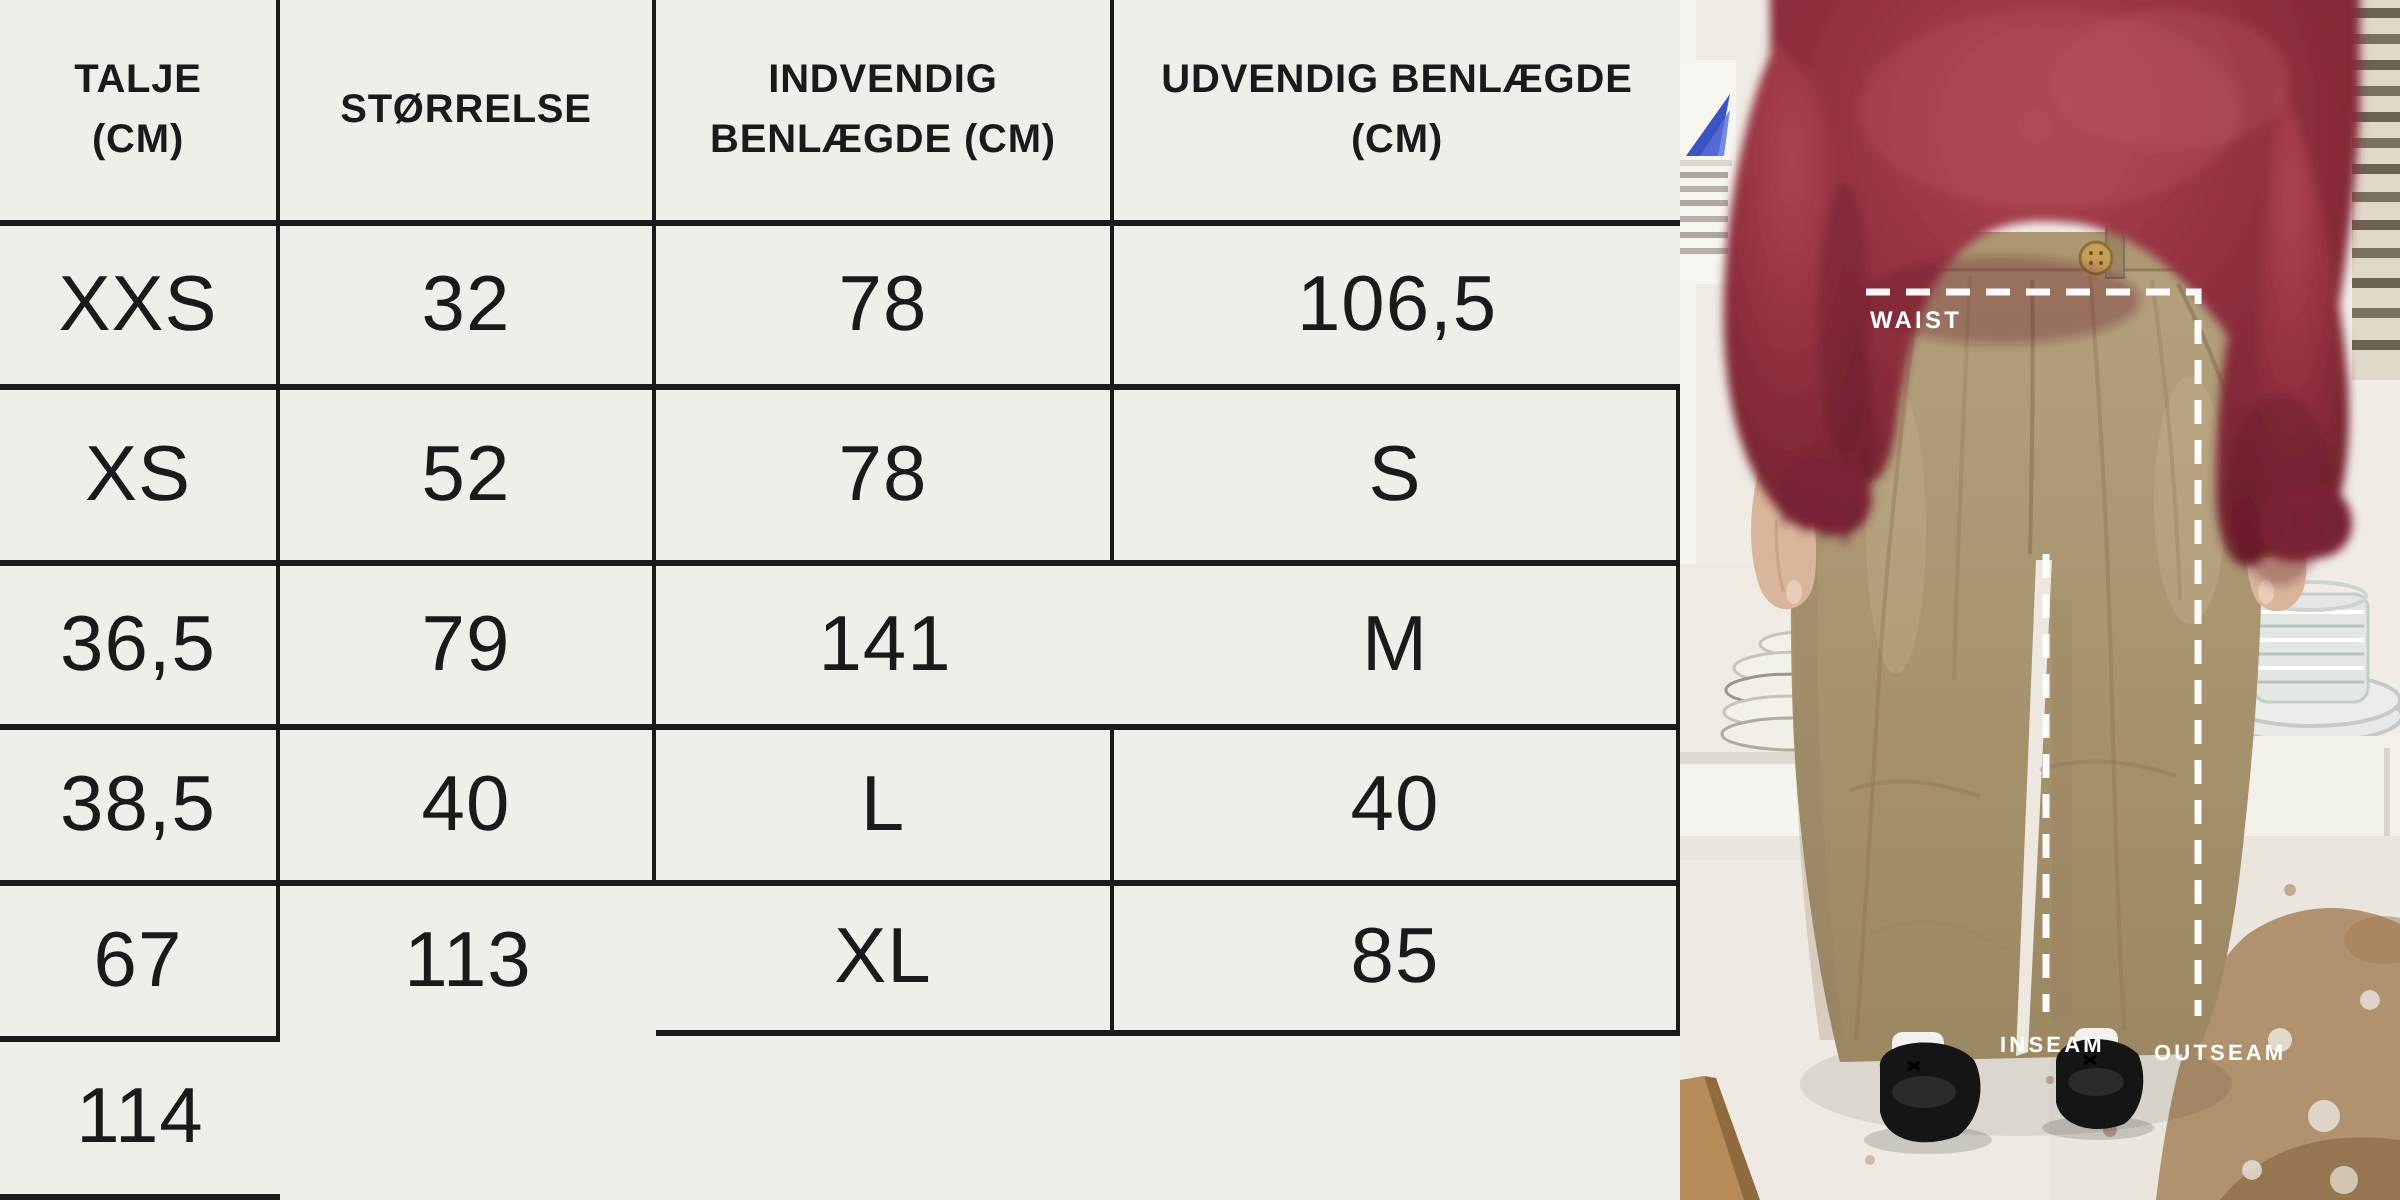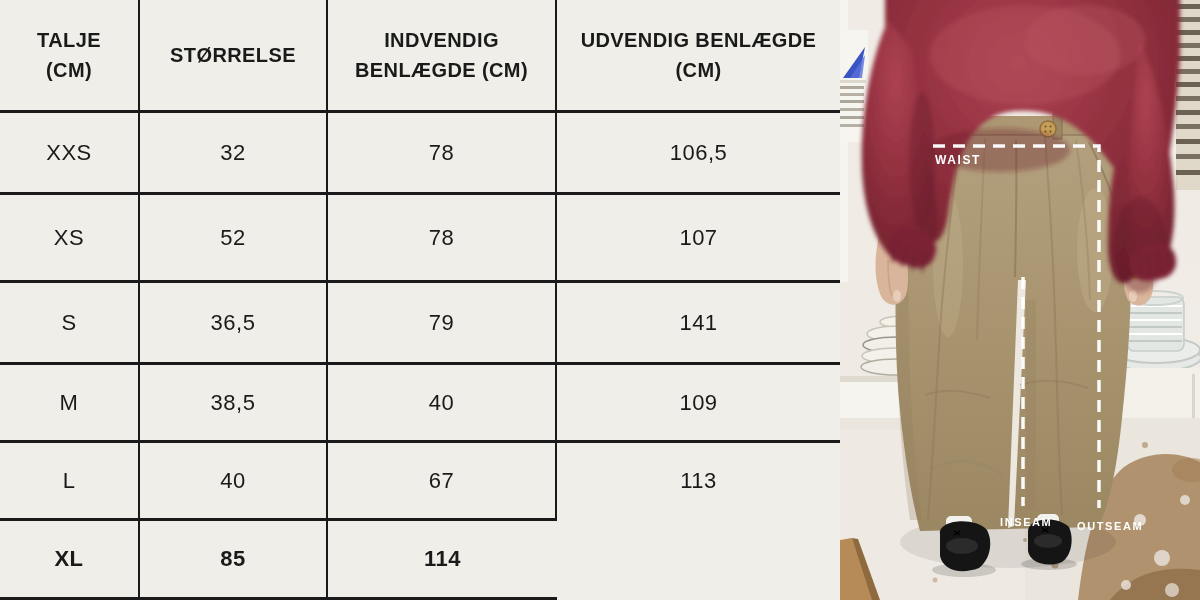--- a/index.html
+++ b/index.html
@@ -12,23 +12,23 @@
     display:grid;
     grid-template-columns:140px 188px 229px 283px;
     grid-template-rows:110px 82px 88px 82px 78px 78px 82px;
     background:#EFEEE8;color:#1A1A1A;
   }
   .cell{
     display:flex;align-items:center;justify-content:center;text-align:center;
     border-right:2px solid #1A1A1A;box-sizing:border-box;
   }
   .cell.c4{border-right:none;text-align:center;}
-  .cell.body{border-top:3px solid #1A1A1A;font-size:22px;letter-spacing:.5px;}
+  .cell.body{border-top:3px solid #1A1A1A;font-size:39px;letter-spacing:.5px;}
   .cell.head{font-size:20px;font-weight:bold;letter-spacing:.4px;line-height:1.5;padding:0 14px;}
-  .cell.lastrow{border-bottom:3px solid #1A1A1A;font-weight:bold;}
+  .cell.lastrow{border-bottom:3px solid #1A1A1A;}
 
   
   .photo{position:absolute;left:840px;top:0;width:360px;height:600px;overflow:hidden;background:#a3a3a3;}
   .photo svg{display:block;}
   text.ann{
     font-family:"Liberation Sans",sans-serif;font-weight:bold;fill:#FFFFFF;
     letter-spacing:1.6px;
   }
 </style>
 </head>
@@ -43,31 +43,29 @@
     <div class="cell head c4">UDVENDIG BENLÆGDE (CM)</div>
 
     <div class="cell body c1">XXS</div>
     <div class="cell body c2">32</div>
     <div class="cell body c3">78</div>
     <div class="cell body c4">106,5</div>
 
     <div class="cell body c1">XS</div>
     <div class="cell body c2">52</div>
     <div class="cell body c3">78</div>
-    <div class="cell body c4">107</div>
 
     <div class="cell body c1">S</div>
     <div class="cell body c2">36,5</div>
     <div class="cell body c3">79</div>
     <div class="cell body c4">141</div>
 
     <div class="cell body c1">M</div>
     <div class="cell body c2">38,5</div>
     <div class="cell body c3">40</div>
-    <div class="cell body c4">109</div>
 
     <div class="cell body c1">L</div>
     <div class="cell body c2">40</div>
     <div class="cell body c3">67</div>
     <div class="cell body c4">113</div>
 
     <div class="cell body lastrow c1">XL</div>
     <div class="cell body lastrow c3">85</div>
     <div class="cell body lastrow c4">114</div>
   </div>

